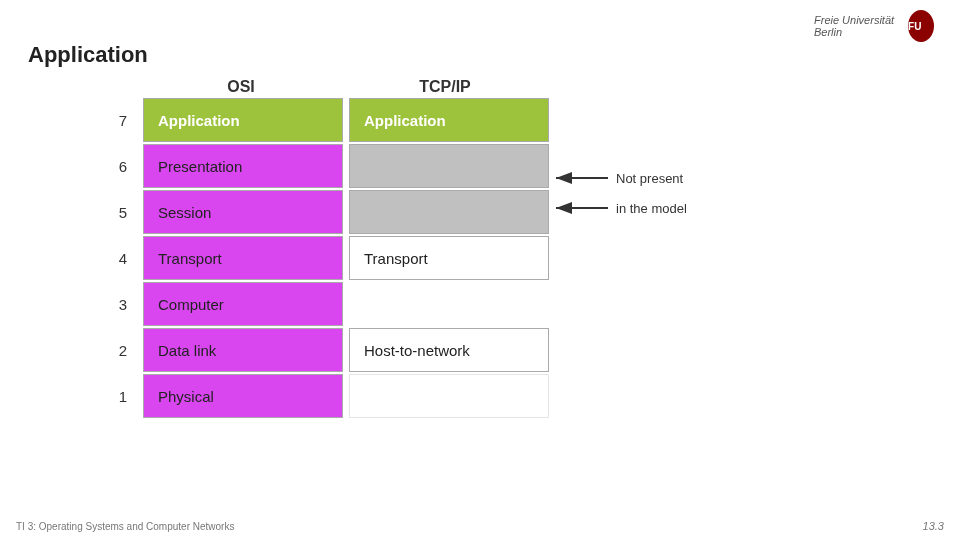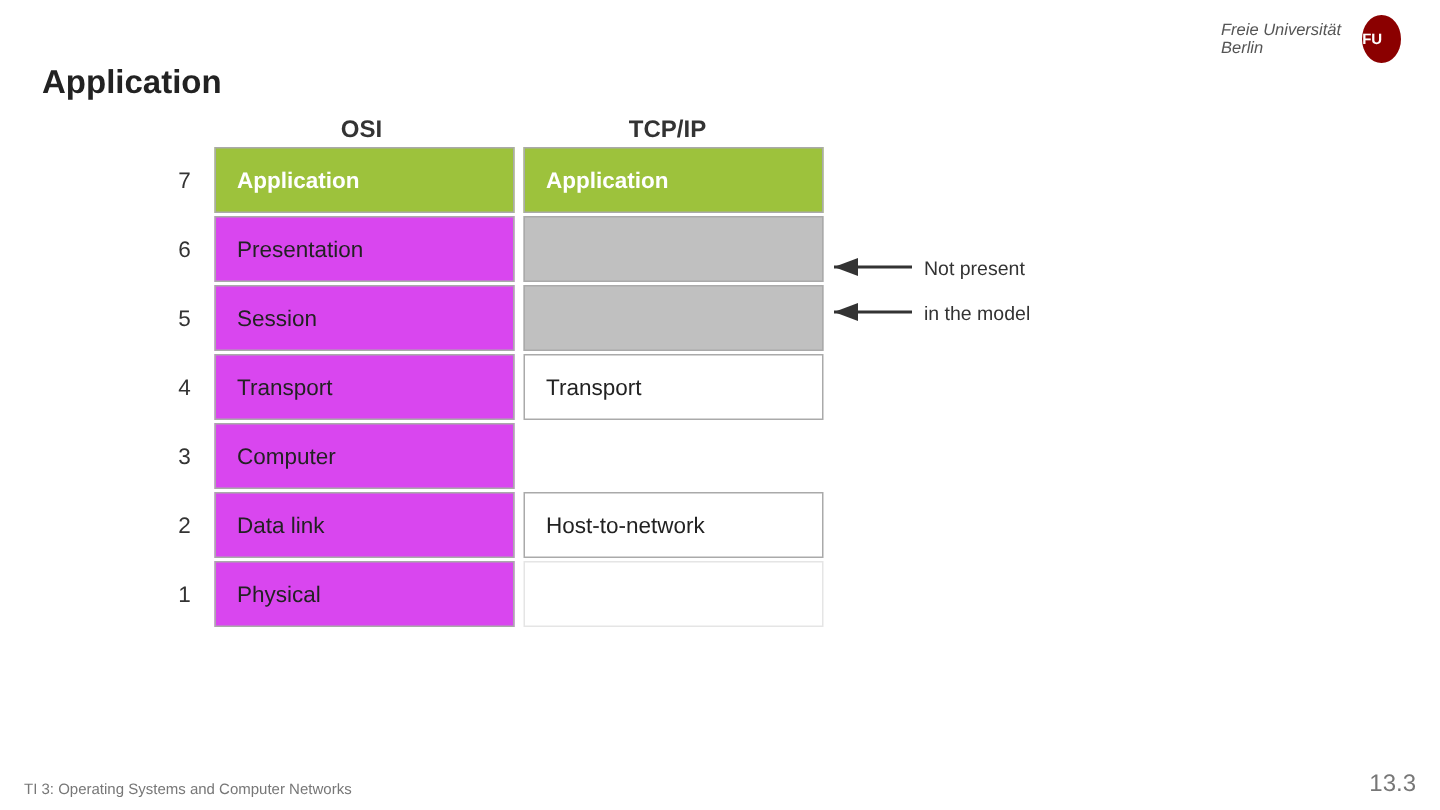--- a/index.html
+++ b/index.html
@@ -153,22 +153,23 @@
       bottom: 8px;
       left: 16px;
       font-size: 10px;
       color: #777;
       text-align: right;
     }
     #footer-right {
       position: absolute;
       bottom: 8px;
       right: 16px;
-      font-size: 16px;
+      font-size: 11px;
       color: #777;
+      font-style: italic;
     }
   </style>
 </head>
 <body>
 
 <div id="logo-area">
   <span class="logo-text">Freie Universität Berlin</span>
   <div class="logo-circle">
     <span>FU</span>
   </div>

